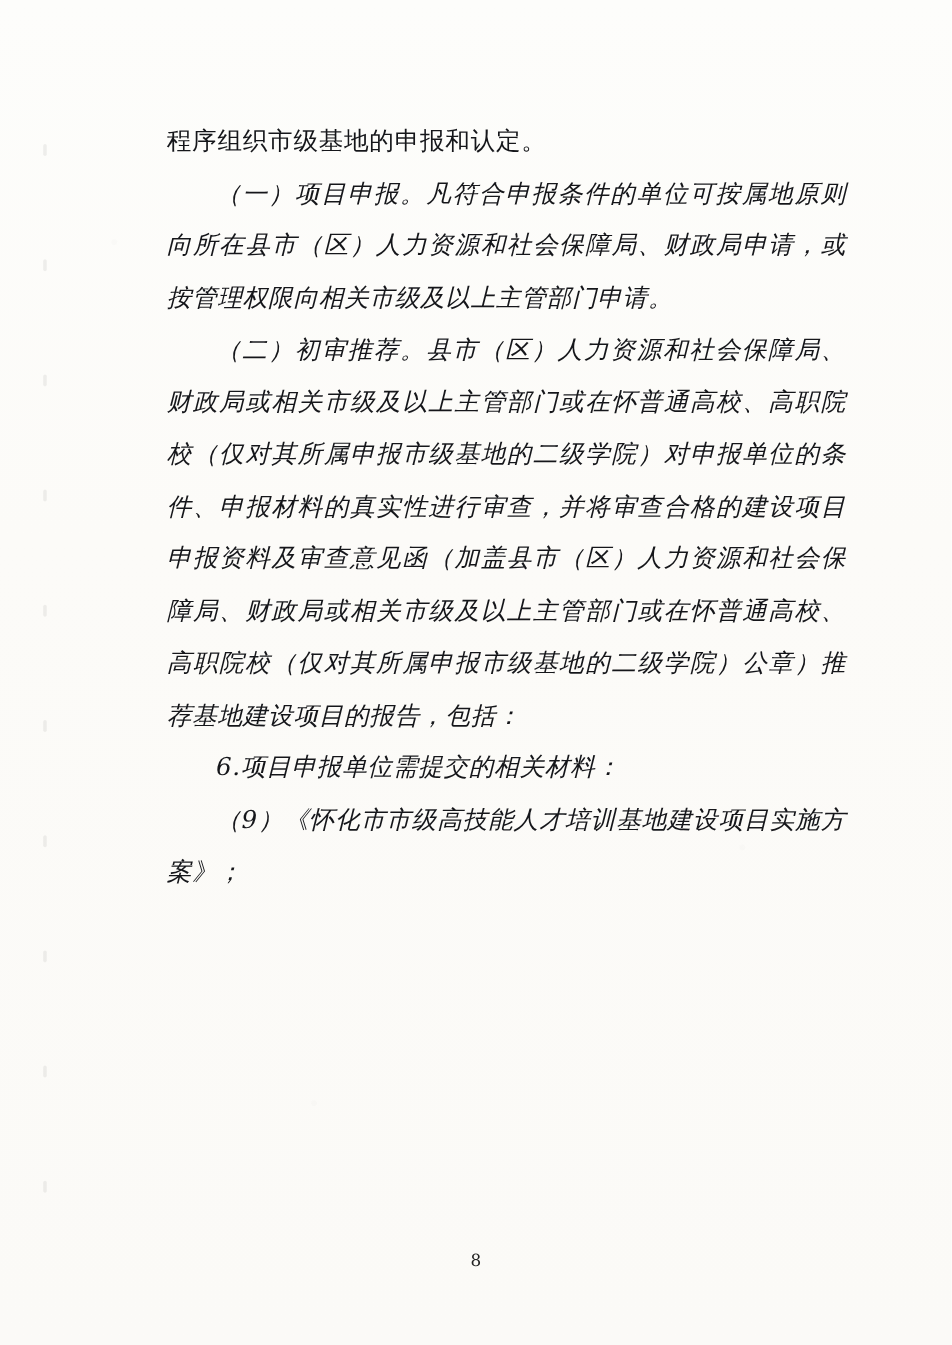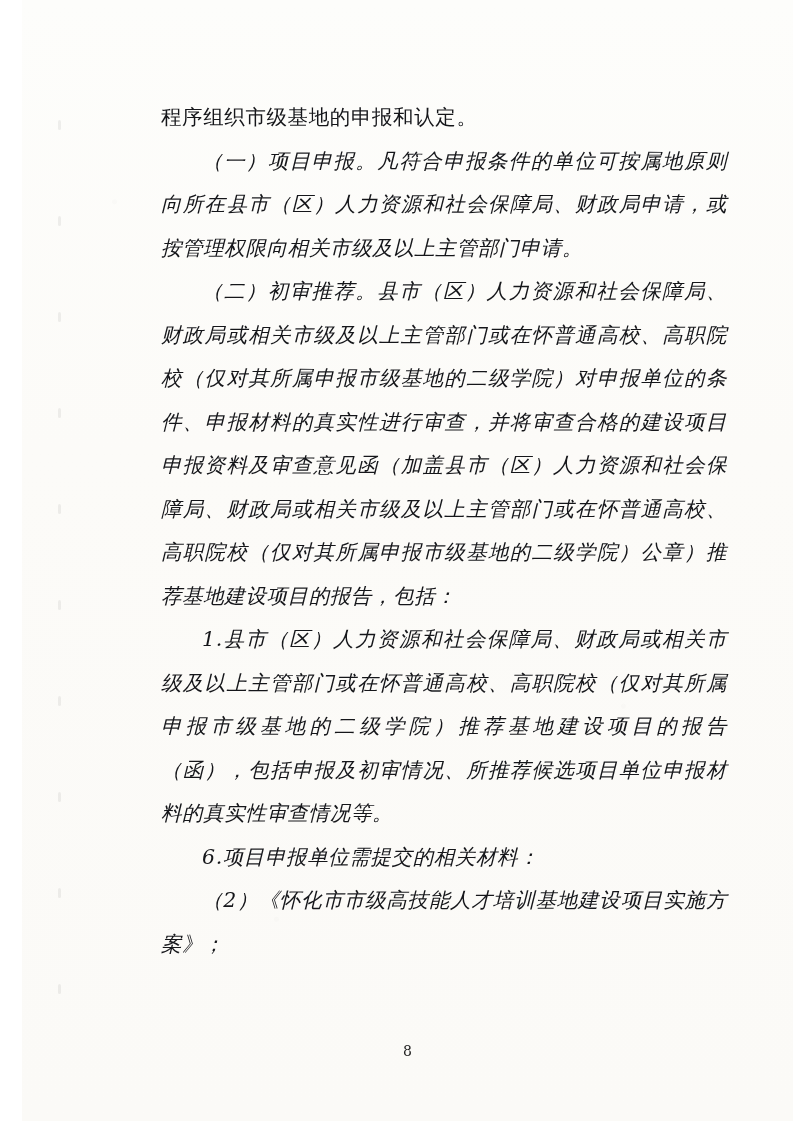--- a/index.html
+++ b/index.html
@@ -14,21 +14,20 @@
     color: #1a1a1a;
     position: relative;
     overflow: hidden;
   }
 
   
   .page {
     position: absolute;
     inset: 0;
     background: linear-gradient(180deg, #fdfdfb 0%, #fcfbf8 40%, #fbfaf7 100%);
-    margin-left: 22px;
   }
 
   .scan-noise {
     position: absolute;
     inset: 0;
     pointer-events: none;
     background:
       radial-gradient(circle at 12% 18%, rgba(0,0,0,0.012) 0 2px, rgba(0,0,0,0) 3px),
       radial-gradient(circle at 78% 63%, rgba(0,0,0,0.010) 0 2px, rgba(0,0,0,0) 3px),
       radial-gradient(circle at 33% 82%, rgba(0,0,0,0.010) 0 2px, rgba(0,0,0,0) 3px);
@@ -103,19 +102,18 @@
       <i></i>
       <i></i>
       <i></i>
       <i></i>
   </div>
 
   <div class="content">
     <p class="line">程序组织市级基地的申报和认定。</p>
     <p class="line indent">（一）项目申报。凡符合申报条件的单位可按属地原则向所在县市（区）人力资源和社会保障局、财政局申请，或按管理权限向相关市级及以上主管部门申请。</p>
     <p class="line indent">（二）初审推荐。县市（区）人力资源和社会保障局、财政局或相关市级及以上主管部门或在怀普通高校、高职院校（仅对其所属申报市级基地的二级学院）对申报单位的条件、申报材料的真实性进行审查，并将审查合格的建设项目申报资料及审查意见函（加盖县市（区）人力资源和社会保障局、财政局或相关市级及以上主管部门或在怀普通高校、高职院校（仅对其所属申报市级基地的二级学院）公章）推荐基地建设项目的报告，包括：</p>
-    <p class="line indent">1.县市（区）人力资源和社会保障局、财政局或相关市级及以上主管部门或在怀普通高校、高职院校（仅对其所属申报市级基地的二级学院）推荐基地建设项目的报告（函），包括申报及初审情况、所推荐候选项目单位申报材料的真实性审查情况等。</p>
     <p class="line indent">6.项目申报单位需提交的相关材料：</p>
-    <p class="line indent">（2）《怀化市市级高技能人才培训基地建设项目实施方案》；</p>
+    <p class="line indent">（9）《怀化市市级高技能人才培训基地建设项目实施方案》；</p>
   </div>
 
   <div class="page-number">8</div>
 </div>
 
 </body></html>

